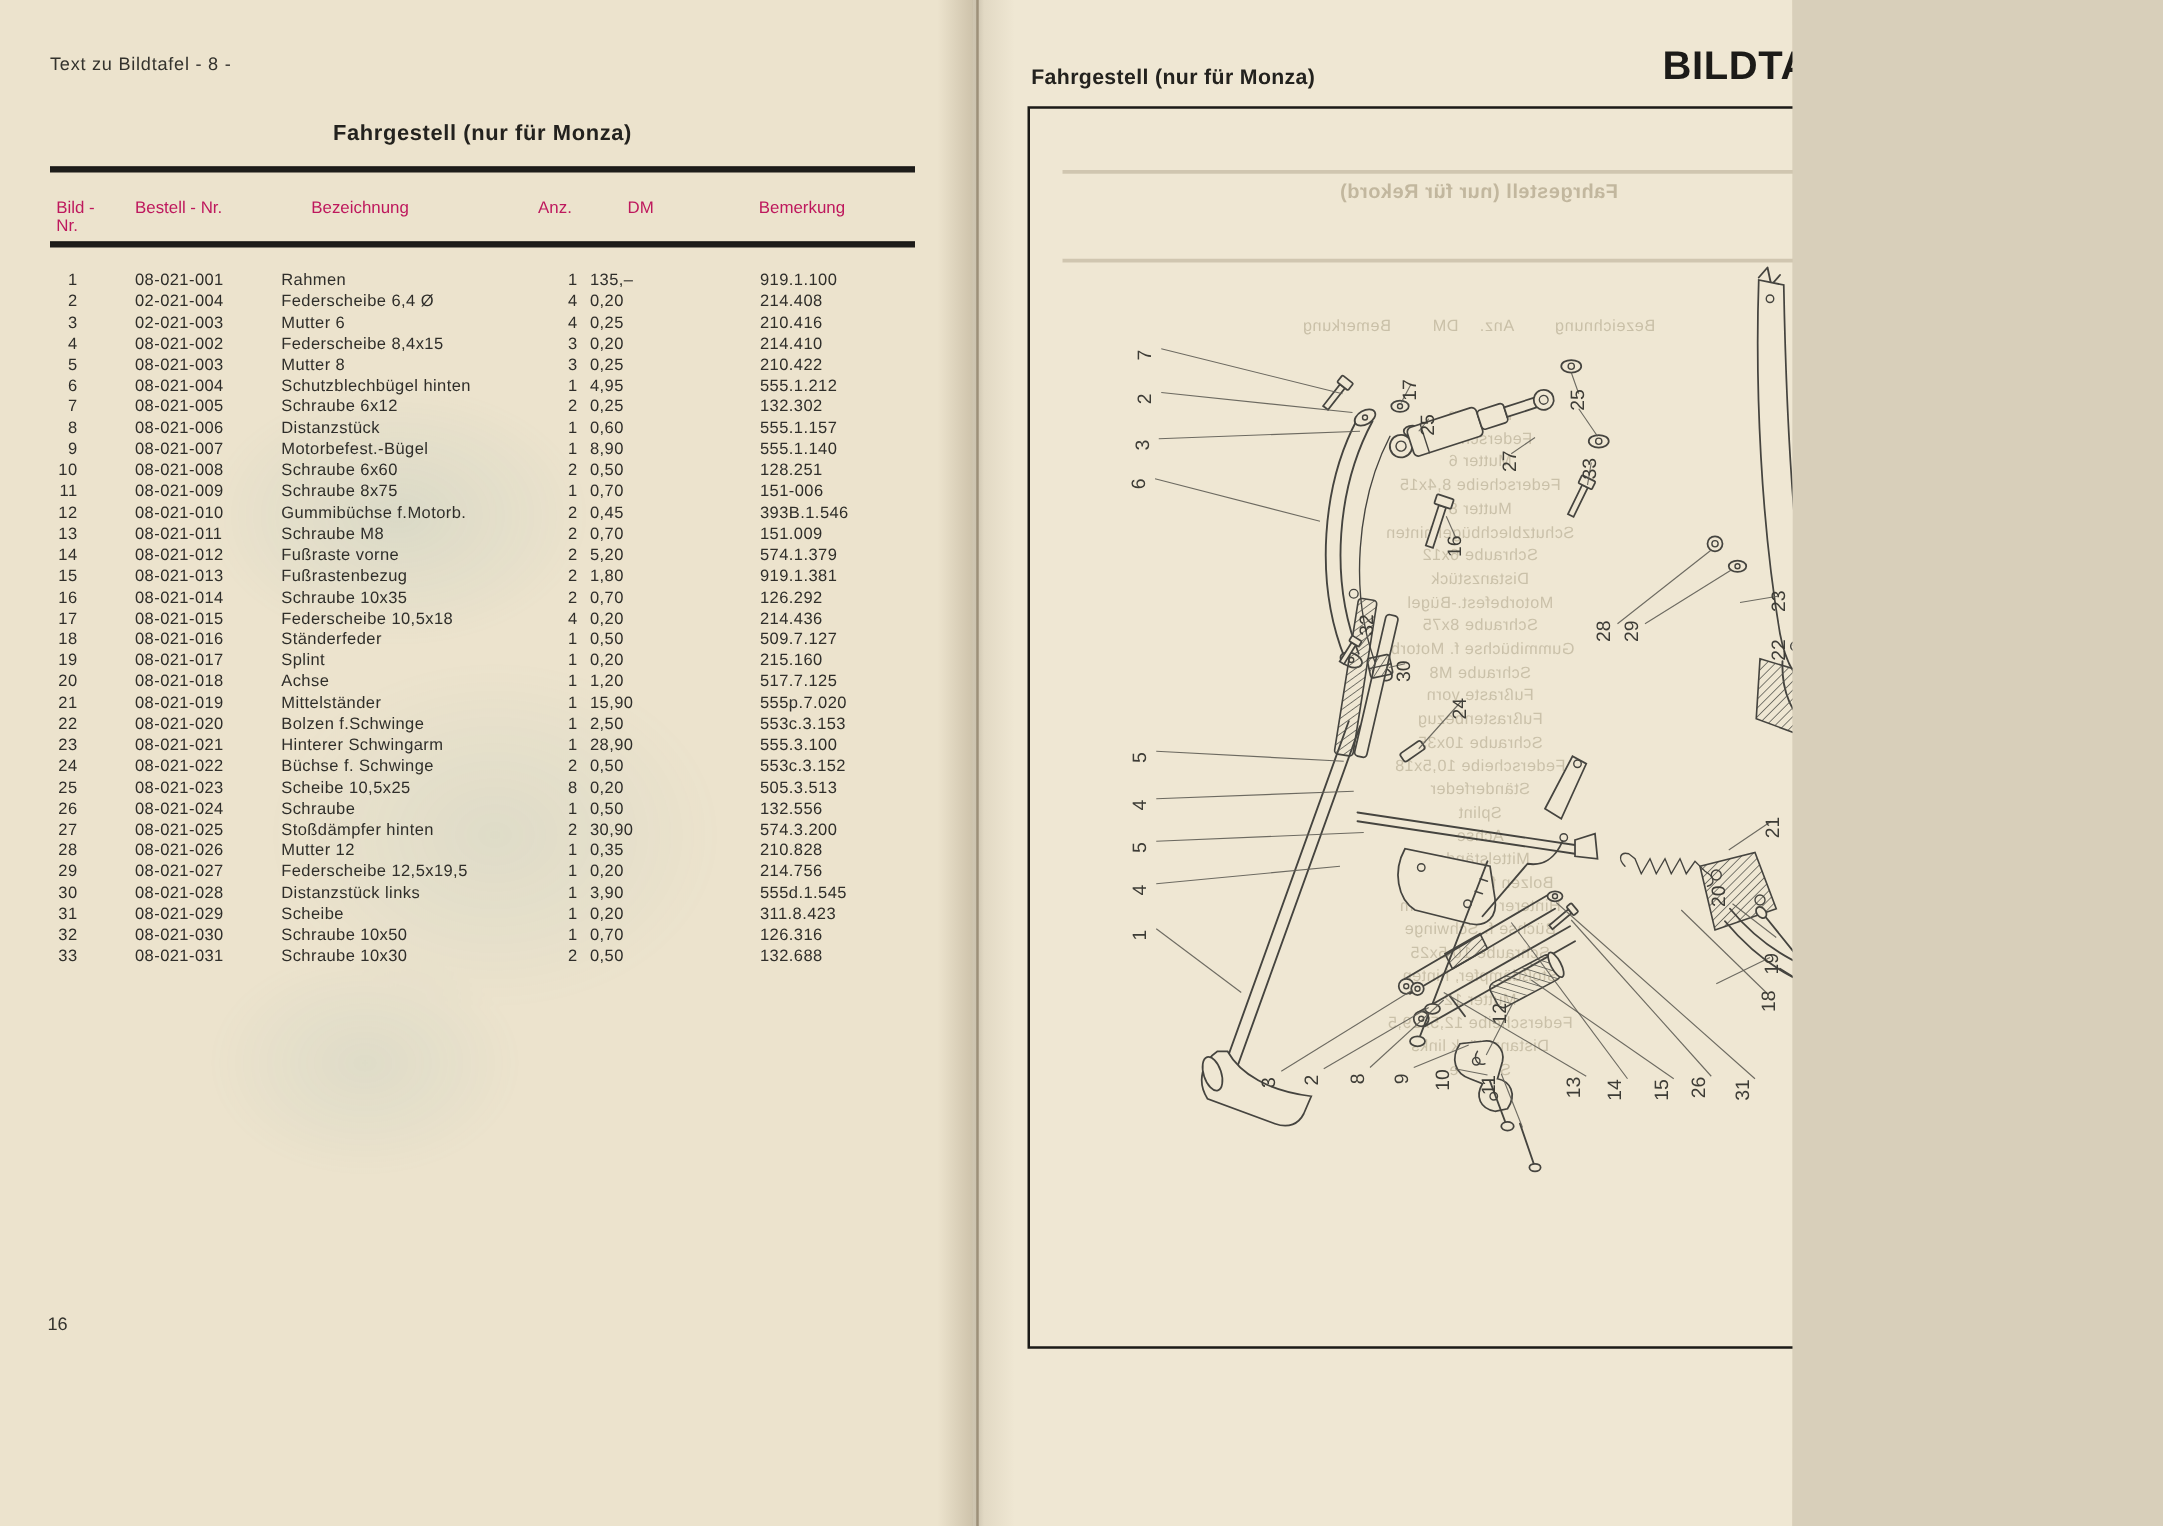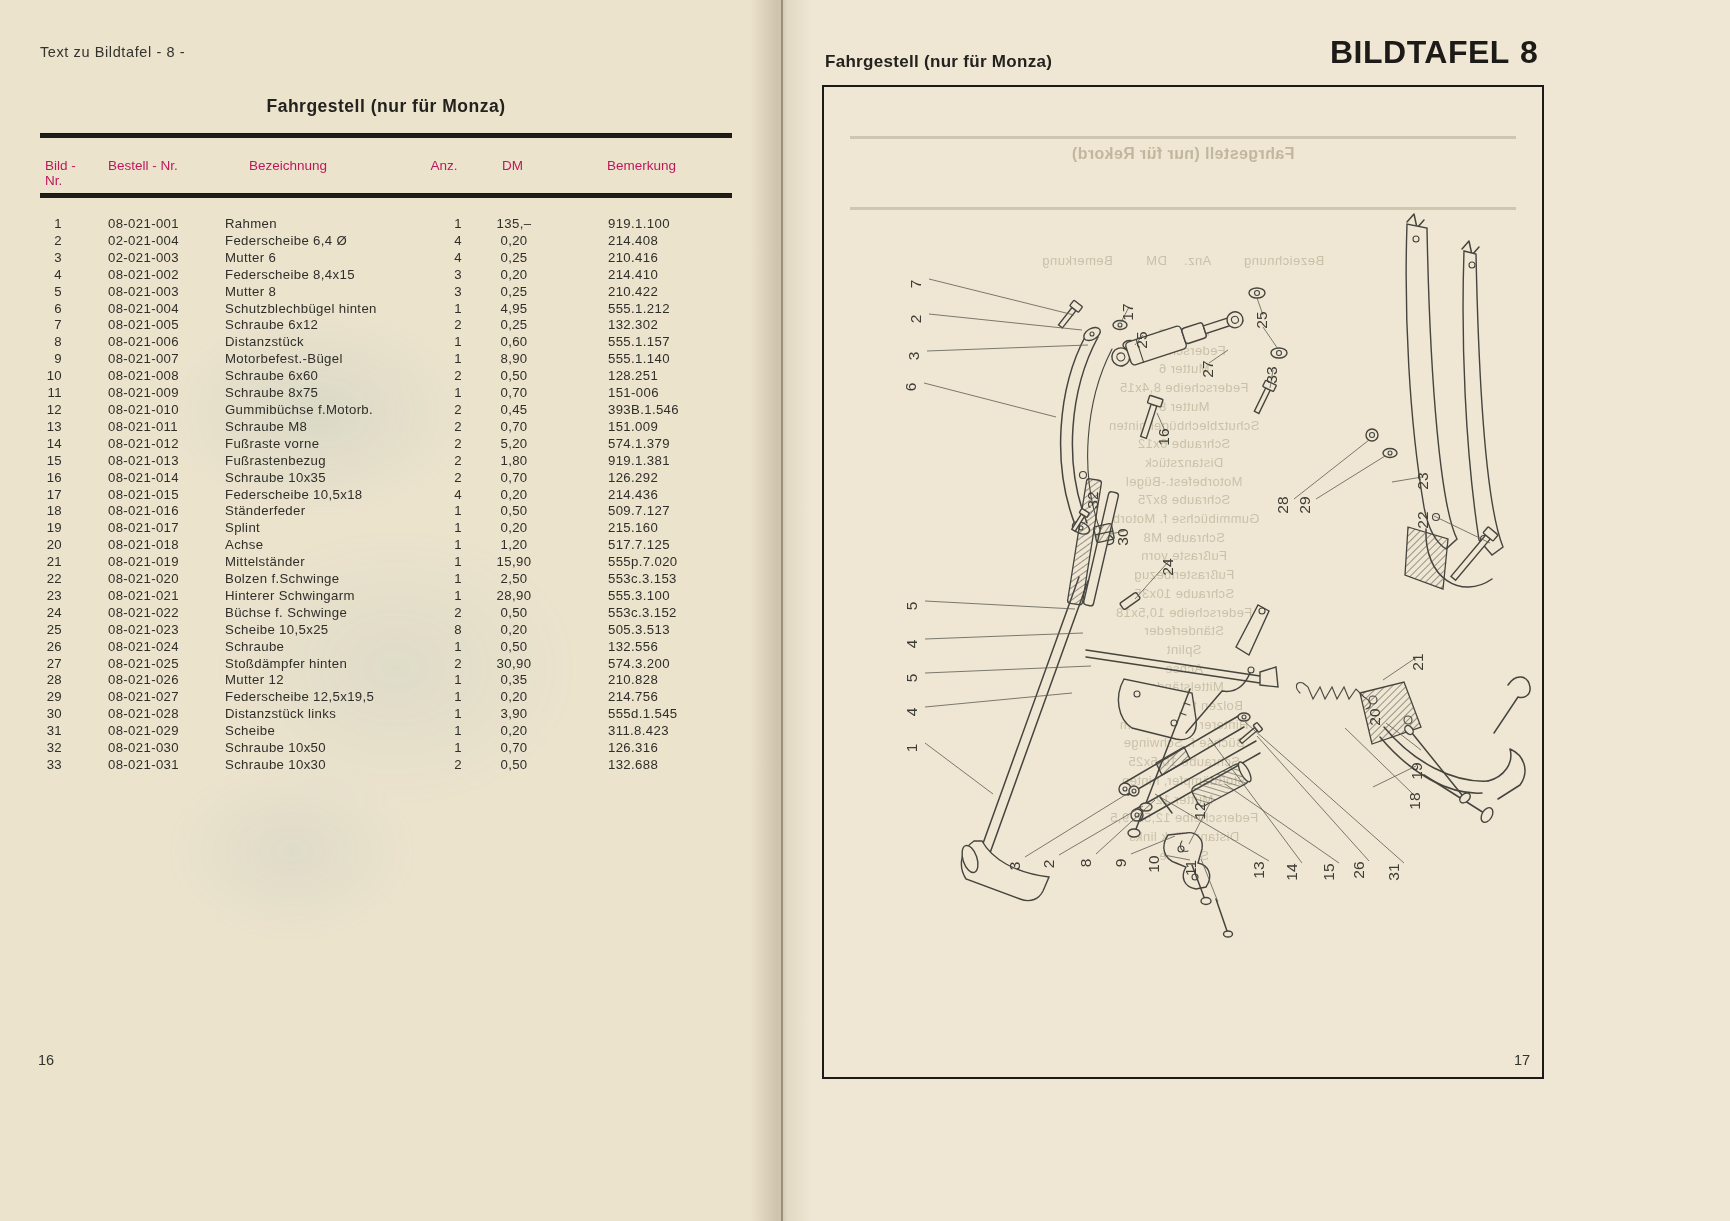--- a/index.html
+++ b/index.html
@@ -1,18 +1,18 @@
 <!DOCTYPE html>
 <html><head>
 <meta charset="utf-8">
 <style>
   html,body{margin:0;padding:0;background:#d8cfba;}
   *{box-sizing:border-box;}
   .canvas{
-    position:relative;width:1730px;height:1221px;overflow:hidden;
+    position:relative;width:1434px;height:1221px;overflow:hidden;
     background:#ebe2cb;
     font-family:"Liberation Sans","DejaVu Sans",sans-serif;
     color:#2e2d29;
     box-shadow:inset 0 0 80px rgba(92,74,44,.25);
   }
   .page-left{position:absolute;left:0;top:0;width:778px;height:1221px;background:#ece3cd;}
   .page-right{position:absolute;left:778px;top:0;width:952px;height:1221px;background:#efe7d3;}
   .gutter{
     position:absolute;left:750px;top:0;width:62px;height:1221px;z-index:5;pointer-events:none;
     background:linear-gradient(90deg,rgba(110,92,62,0) 0%,rgba(110,92,62,.22) 42%,rgba(62,50,30,.20) 50%,rgba(110,92,62,.10) 60%,rgba(110,92,62,0) 100%);
@@ -34,21 +34,21 @@
   .hc4{left:386px;top:0;width:36px;text-align:center;}
   .hc5{left:462px;top:0;}
   .hc6{left:567px;top:0;}
   .tbody{position:absolute;left:40px;top:216px;width:710px;}
   .trow{position:relative;height:16.92px;}
   .tcell{position:absolute;top:0;font-size:13.2px;letter-spacing:.35px;white-space:pre;color:#2f2e2a;}
   .c1{left:0;width:22px;text-align:right;}
   .c2{left:68px;}
   .c3{left:185px;}
   .c4{left:386px;width:36px;text-align:right;}
-  .c5{left:432px;width:84px;text-align:center;}
+  .c5{left:432px;width:84px;text-align:left;}
   .c6{left:568px;}
   .pageno{position:absolute;font-size:14.5px;color:#33322d;}
   .pn-left{left:38px;top:1052px;}
   .pn-right{left:1514px;top:1052px;}
   .left-bleed{
     position:absolute;left:110px;top:230px;width:520px;height:730px;pointer-events:none;
     background:
       radial-gradient(220px 150px at 40% 25%,rgba(70,140,150,.10),rgba(70,140,150,0) 70%),
       radial-gradient(260px 200px at 55% 60%,rgba(70,140,150,.08),rgba(70,140,150,0) 70%),
       radial-gradient(180px 130px at 35% 85%,rgba(70,140,150,.08),rgba(70,140,150,0) 70%);

